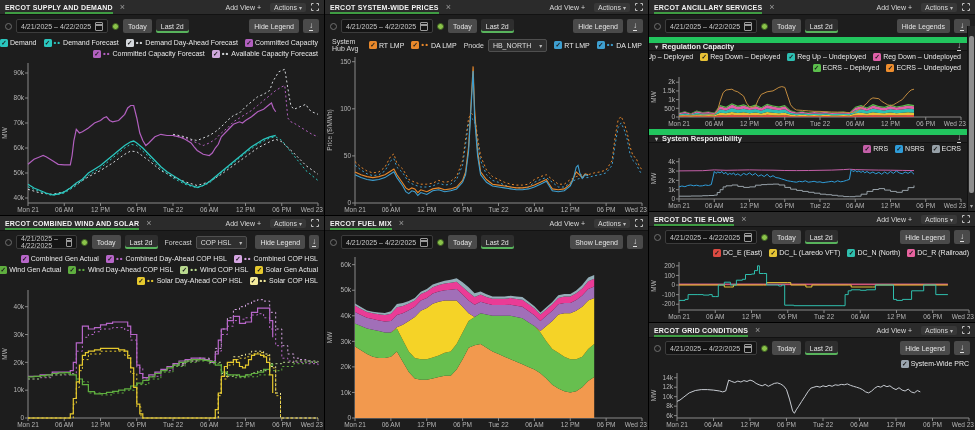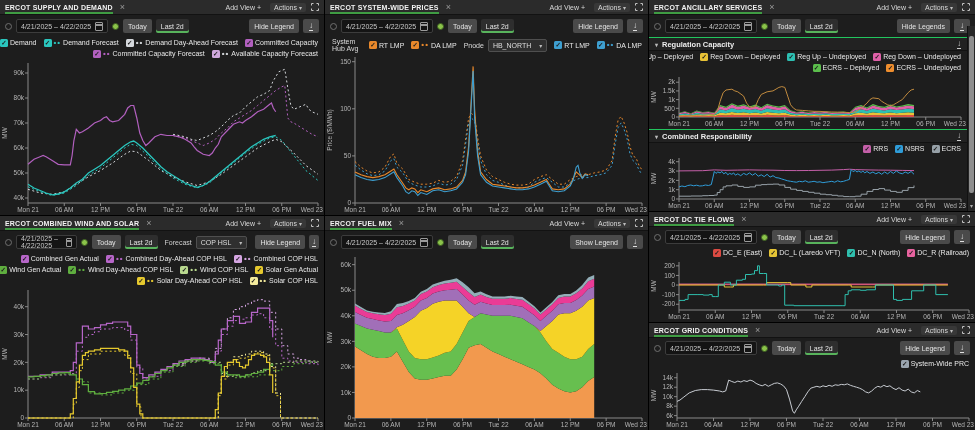--- a/index.html
+++ b/index.html
@@ -29,21 +29,21 @@
 .dlbtn{width:16px;height:14px;background:#4a4a4a;border-radius:2px;display:flex;align-items:center;justify-content:center}
 .dlarrow{font-size:8px;color:#e0e0e0;border-bottom:1px solid #e0e0e0;line-height:8px}
 .tlabel{font-size:7px;color:#cfcfcf;margin-left:3px}
 .dd{display:flex;align-items:center;gap:8px;background:#2f2f2f;border:1px solid #4f4f4f;border-radius:2px;padding:0 4px;font-size:7px;color:#ddd;height:13px;white-space:nowrap}
 .legend{flex:none}
 .legend-row{display:flex;justify-content:flex-end;align-items:center;height:11px;padding-right:6px}
 .legend-item{display:flex;align-items:center;gap:2px;margin-left:7px;font-size:7px;color:#e8e8e8;white-space:nowrap}
 .cb{width:8px;height:8px;border-radius:1.5px;font-size:6.5px;line-height:8px;text-align:center;font-weight:bold;flex:none}
 .dm{font-size:8px;font-weight:bold;letter-spacing:1px;line-height:6px}
 .hublabel{font-size:7px;color:#dcdcdc;margin-left:7px}
-.subhead{height:14px;display:flex;align-items:center;gap:4px;padding:0 6px;background:#222;border-top:1px solid #22c55e;border-bottom:1px solid #121212;font-size:7.5px;font-weight:bold;color:#ececec;flex:none}
+.subhead{height:14px;display:flex;align-items:center;gap:4px;padding:0 6px;background:#222;border-top:6px solid #22c55e;border-bottom:1px solid #121212;font-size:7.5px;font-weight:bold;color:#ececec;flex:none}
 .subchev{font-size:6px;color:#bbb}
 .subdl{font-size:8px;color:#cfcfcf;border-bottom:1px solid #cfcfcf;line-height:8px}
 .chart{flex:1;position:relative;overflow:hidden}
 .chart svg{display:block}
 .vscroll{position:absolute;right:0;top:26px;bottom:0;width:8px;background:#262626;border-left:1px solid #111}
 .vthumb{position:absolute;left:1px;top:10px;bottom:18px;width:5px;background:#8f8f8f;border-radius:2px}
 .varr{position:absolute;bottom:2px;left:0;right:0;text-align:center;font-size:6px;color:#aaa}
 .anc-body{padding-right:8px;display:flex;flex-direction:column;flex:1;overflow:hidden}
 </style>
 </head>
@@ -577,21 +577,21 @@
               <path d="M30.0 43.3L35.9 43.0L41.8 43.4L47.6 43.0L53.5 43.2L59.4 43.1L65.3 43.3L71.1 42.1L77.0 42.4L82.9 41.7L88.8 42.3L94.6 41.9L100.5 42.3L106.4 42.0L112.3 42.5L118.1 41.8L124.0 42.2L129.9 42.4L135.8 42.1L141.6 43.0L147.5 43.2L153.4 43.0L159.3 43.3L165.1 43.1L171.0 43.2L176.9 43.0L182.8 43.3L188.6 43.2L194.5 43.1L200.4 43.3L206.3 42.3L212.1 42.1L218.0 42.5L223.9 41.9L229.8 42.3L235.6 42.4L241.5 42.0L247.4 42.3L253.3 42.2L259.1 41.9L265.0 42.1L265.0 44.0L259.1 44.0L253.3 44.0L247.4 44.0L241.5 44.0L235.6 44.0L229.8 44.0L223.9 44.0L218.0 44.0L212.1 44.0L206.3 44.0L200.4 44.0L194.5 44.0L188.6 44.0L182.8 44.0L176.9 44.0L171.0 44.0L165.1 44.0L159.3 44.0L153.4 44.0L147.5 44.0L141.6 44.0L135.8 44.0L129.9 44.0L124.0 44.0L118.1 44.0L112.3 44.0L106.4 44.0L100.5 44.0L94.6 44.0L88.8 44.0L82.9 44.0L77.0 44.0L71.1 44.0L65.3 44.0L59.4 44.0L53.5 44.0L47.6 44.0L41.8 44.0L35.9 44.0L30.0 44.0Z" fill="#D94F45"></path>
               <path d="M30.0 42.4L35.9 41.8L41.8 42.6L47.6 41.6L53.5 42.2L59.4 42.0L65.3 42.3L71.1 39.7L77.0 40.3L82.9 39.0L88.8 40.0L94.6 39.3L100.5 40.2L106.4 39.5L112.3 40.5L118.1 39.1L124.0 39.8L129.9 40.3L135.8 39.7L141.6 41.6L147.5 42.2L153.4 41.8L159.3 42.3L165.1 42.0L171.0 42.2L176.9 41.8L182.8 42.3L188.6 42.2L194.5 42.0L200.4 42.3L206.3 40.3L212.1 39.7L218.0 40.6L223.9 39.3L229.8 40.0L235.6 40.3L241.5 39.5L247.4 40.2L253.3 39.8L259.1 39.3L265.0 39.7L265.0 42.1L259.1 41.9L253.3 42.2L247.4 42.3L241.5 42.0L235.6 42.4L229.8 42.3L223.9 41.9L218.0 42.5L212.1 42.1L206.3 42.3L200.4 43.3L194.5 43.1L188.6 43.2L182.8 43.3L176.9 43.0L171.0 43.2L165.1 43.1L159.3 43.3L153.4 43.0L147.5 43.2L141.6 43.0L135.8 42.1L129.9 42.4L124.0 42.2L118.1 41.8L112.3 42.5L106.4 42.0L100.5 42.3L94.6 41.9L88.8 42.3L82.9 41.7L77.0 42.4L71.1 42.1L65.3 43.3L59.4 43.1L53.5 43.2L47.6 43.0L41.8 43.4L35.9 43.0L30.0 43.3Z" fill="#E8C236"></path>
               <path d="M30.0 41.2L35.9 40.2L41.8 41.6L47.6 39.7L53.5 40.8L59.4 40.4L65.3 41.0L71.1 36.2L77.0 37.4L82.9 35.0L88.8 36.7L94.6 35.7L100.5 37.0L106.4 35.9L112.3 37.7L118.1 35.3L124.0 36.4L129.9 37.3L135.8 36.2L141.6 39.7L147.5 40.7L153.4 40.2L159.3 41.0L165.1 40.4L171.0 40.7L176.9 40.2L182.8 41.0L188.6 40.7L194.5 40.4L200.4 41.0L206.3 37.3L212.1 36.2L218.0 37.8L223.9 35.6L229.8 36.8L235.6 37.4L241.5 35.9L247.4 37.0L253.3 36.4L259.1 35.6L265.0 36.2L265.0 39.7L259.1 39.3L253.3 39.8L247.4 40.2L241.5 39.5L235.6 40.3L229.8 40.0L223.9 39.3L218.0 40.6L212.1 39.7L206.3 40.3L200.4 42.3L194.5 42.0L188.6 42.2L182.8 42.3L176.9 41.8L171.0 42.2L165.1 42.0L159.3 42.3L153.4 41.8L147.5 42.2L141.6 41.6L135.8 39.7L129.9 40.3L124.0 39.8L118.1 39.1L112.3 40.5L106.4 39.5L100.5 40.2L94.6 39.3L88.8 40.0L82.9 39.0L77.0 40.3L71.1 39.7L65.3 42.3L59.4 42.0L53.5 42.2L47.6 41.6L41.8 42.6L35.9 41.8L30.0 42.4Z" fill="#2DBFB2"></path>
               <path d="M30.0 40.2L35.9 38.8L41.8 40.7L47.6 38.2L53.5 39.6L59.4 39.1L65.3 40.0L71.1 33.2L77.0 34.9L82.9 31.6L88.8 33.9L94.6 32.5L100.5 34.4L106.4 32.9L112.3 35.2L118.1 32.1L124.0 33.6L129.9 34.7L135.8 33.2L141.6 38.0L147.5 39.5L153.4 38.8L159.3 39.9L165.1 39.1L171.0 39.5L176.9 38.8L182.8 39.9L188.6 39.5L194.5 39.1L200.4 39.9L206.3 34.8L212.1 33.2L218.0 35.5L223.9 32.4L229.8 34.1L235.6 34.9L241.5 32.9L247.4 34.4L253.3 33.6L259.1 32.4L265.0 33.2L265.0 36.2L259.1 35.6L253.3 36.4L247.4 37.0L241.5 35.9L235.6 37.4L229.8 36.8L223.9 35.6L218.0 37.8L212.1 36.2L206.3 37.3L200.4 41.0L194.5 40.4L188.6 40.7L182.8 41.0L176.9 40.2L171.0 40.7L165.1 40.4L159.3 41.0L153.4 40.2L147.5 40.7L141.6 39.7L135.8 36.2L129.9 37.3L124.0 36.4L118.1 35.3L112.3 37.7L106.4 35.9L100.5 37.0L94.6 35.7L88.8 36.7L82.9 35.0L77.0 37.4L71.1 36.2L65.3 41.0L59.4 40.4L53.5 40.8L47.6 39.7L41.8 41.6L35.9 40.2L30.0 41.2Z" fill="#E060A8"></path>
               <path d="M30.0 39.7L35.9 38.2L41.8 40.3L47.6 37.5L53.5 39.0L59.4 38.6L65.3 39.5L71.1 32.0L77.0 33.8L82.9 30.2L88.8 32.8L94.6 31.2L100.5 33.4L106.4 31.6L112.3 34.2L118.1 30.7L124.0 32.4L129.9 33.6L135.8 32.0L141.6 37.3L147.5 39.0L153.4 38.2L159.3 39.4L165.1 38.6L171.0 39.0L176.9 38.2L182.8 39.4L188.6 39.0L194.5 38.6L200.4 39.4L206.3 33.7L212.1 32.0L218.0 34.5L223.9 31.1L229.8 33.0L235.6 33.8L241.5 31.6L247.4 33.4L253.3 32.4L259.1 31.1L265.0 32.0L265.0 33.2L259.1 32.4L253.3 33.6L247.4 34.4L241.5 32.9L235.6 34.9L229.8 34.1L223.9 32.4L218.0 35.5L212.1 33.2L206.3 34.8L200.4 39.9L194.5 39.1L188.6 39.5L182.8 39.9L176.9 38.8L171.0 39.5L165.1 39.1L159.3 39.9L153.4 38.8L147.5 39.5L141.6 38.0L135.8 33.2L129.9 34.7L124.0 33.6L118.1 32.1L112.3 35.2L106.4 32.9L100.5 34.4L94.6 32.5L88.8 33.9L82.9 31.6L77.0 34.9L71.1 33.2L65.3 40.0L59.4 39.1L53.5 39.6L47.6 38.2L41.8 40.7L35.9 38.8L30.0 40.2Z" fill="#5BBE4C"></path>
               <path d="M30.0 43.0L35.9 42.6L41.8 42.4L47.6 42.3L53.5 42.1L59.4 41.9L65.3 41.4L68.2 38.8L71.1 28.3L74.1 19.7L77.0 17.0L82.9 16.2L85.8 17.9L88.8 18.8L94.6 23.1L97.6 30.1L100.5 33.6L103.4 34.4L106.4 33.6L109.3 26.6L112.3 21.4L118.1 18.8L124.0 17.9L129.9 14.4L132.8 13.6L135.8 14.4L138.7 23.1L141.6 31.8L144.6 35.3L147.5 37.0L153.4 37.4L159.3 37.9L165.1 38.3L171.0 38.4L176.9 38.8L182.8 39.0L188.6 39.1L194.5 39.3L200.4 39.5L206.3 39.1L212.1 35.3L218.0 30.1L220.9 26.6L223.9 24.9L229.8 25.7L232.7 28.3L235.6 30.1L238.6 31.8L241.5 32.7L244.4 31.8L247.4 30.1L250.3 28.3L253.3 26.6L256.2 23.1L259.1 19.7L262.1 17.0L265.0 16.2" fill="none" stroke="#C08A3E" stroke-width="1"></path>
             </svg>
           </div>
         <div class="subhead">
           <span class="subchev">▾</span>
-          <span>Combined Responsibility</span>
+          <span>System Responsibility</span>
           <span class="sp"></span>
           <span class="subdl">↓</span>
         </div>
         <div class="legend">
             <div class="legend-row">
               <span class="legend-item">
                 <span class="cb" style="background: rgb(196, 95, 168); color: rgb(28, 28, 28);">✓</span>
                 <span>RRS</span>
               </span>
               <span class="legend-item">

